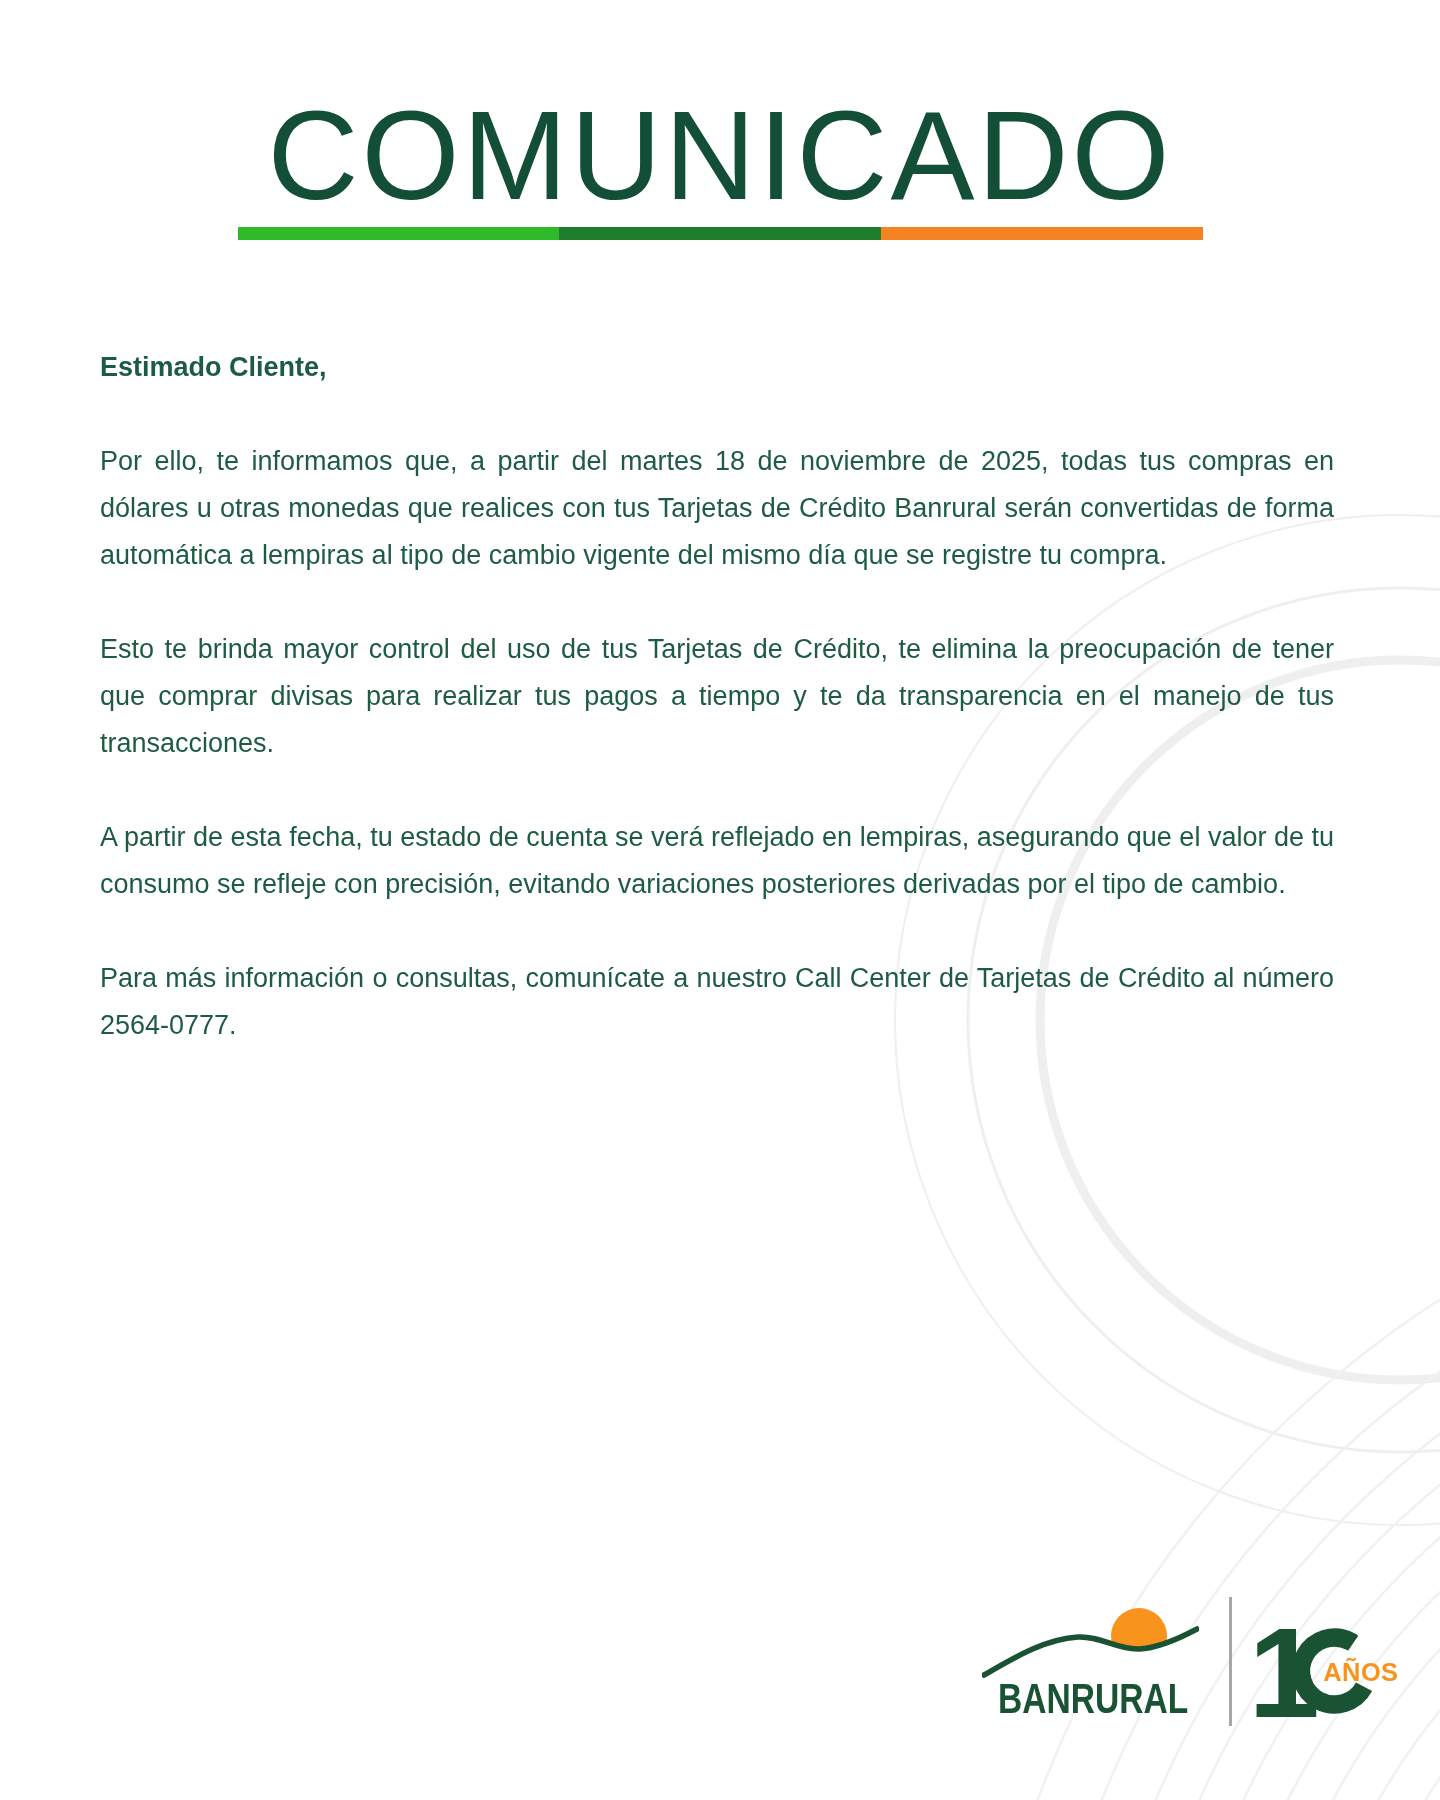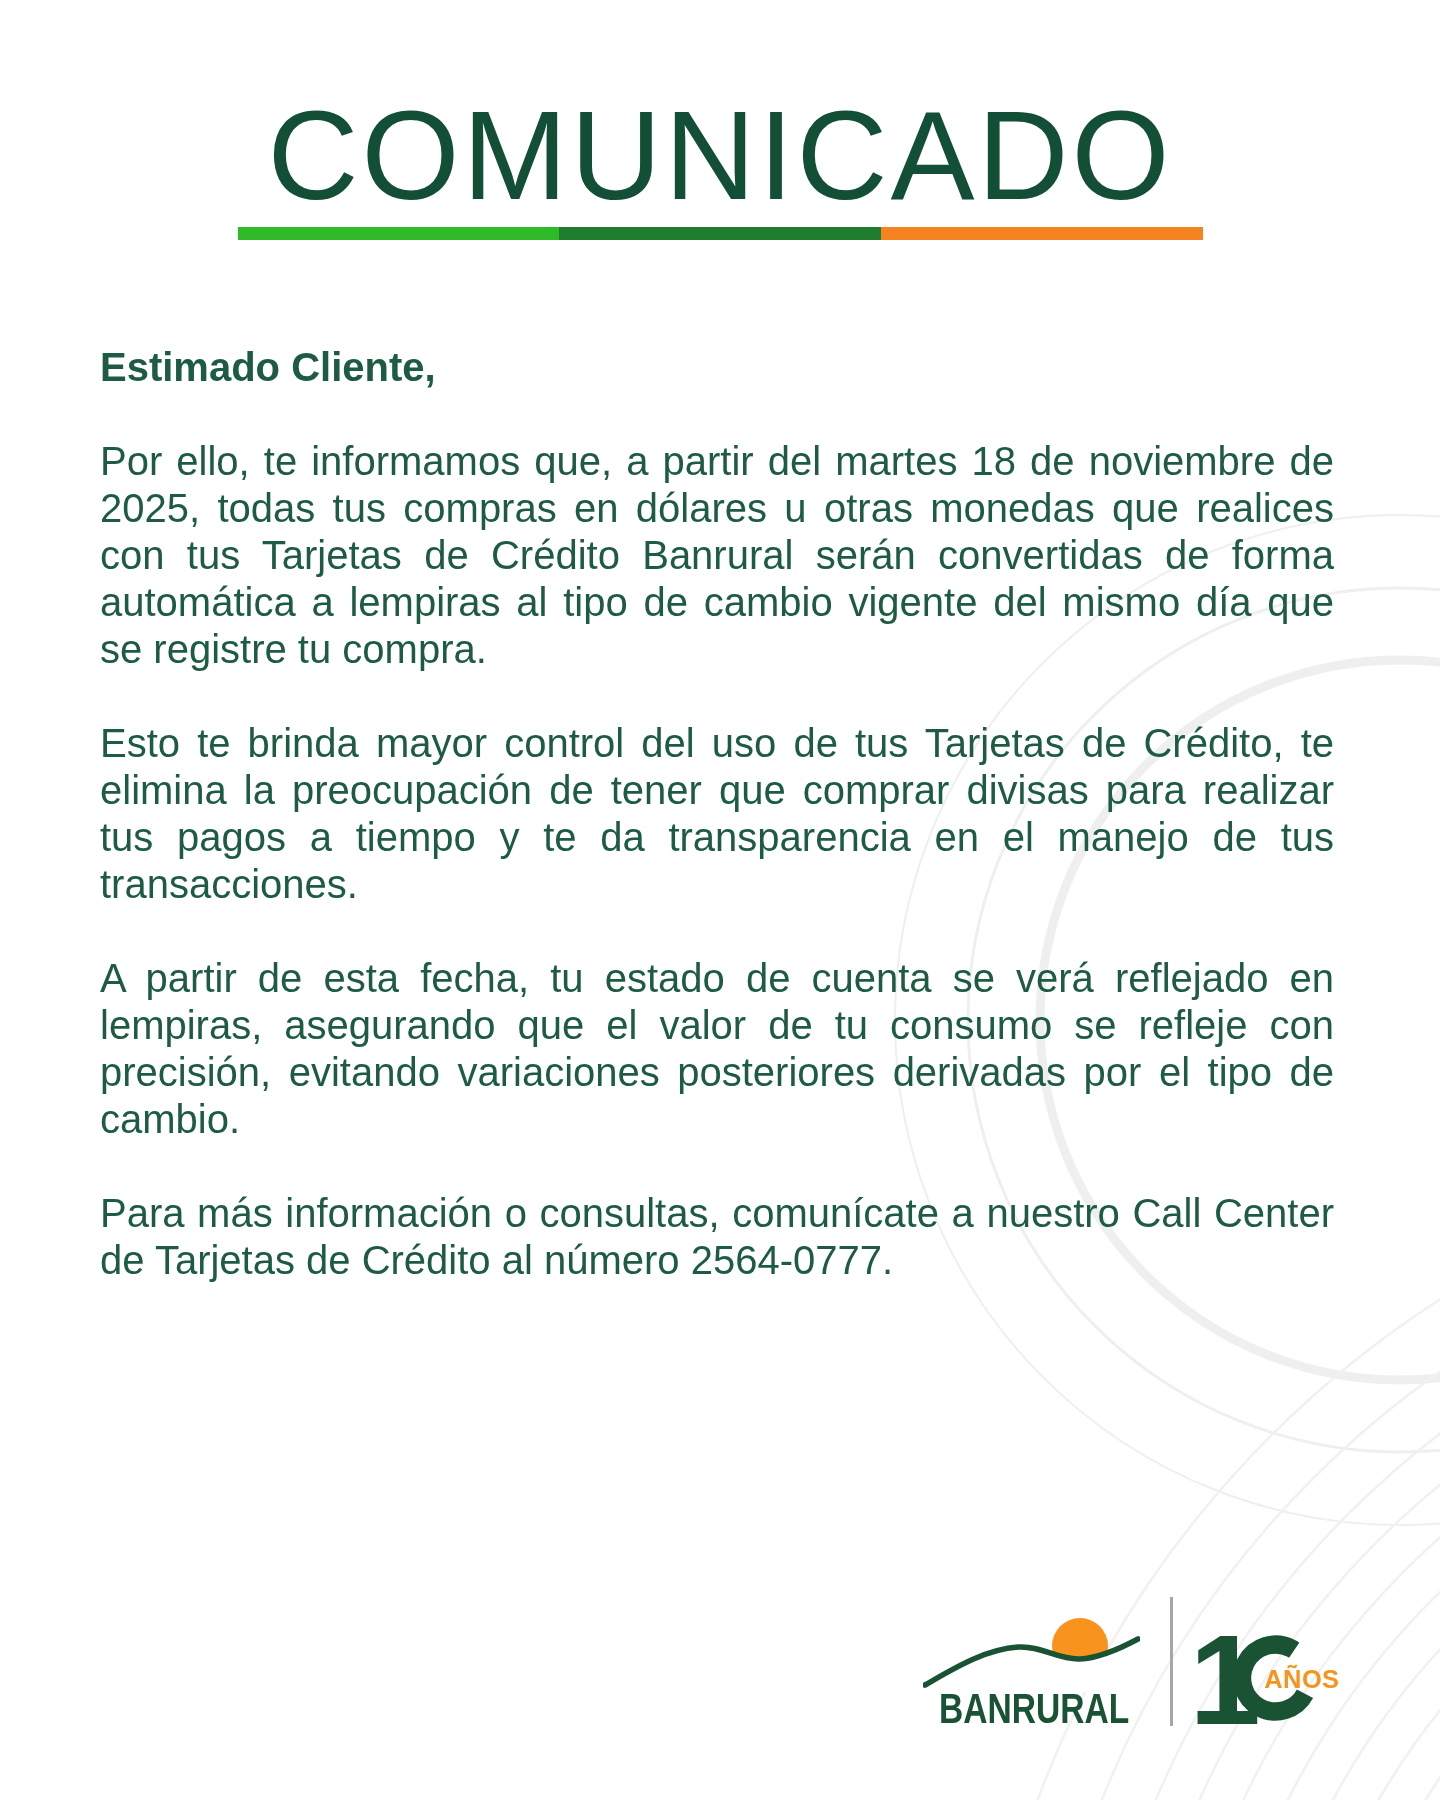--- a/index.html
+++ b/index.html
@@ -40,34 +40,34 @@
 
   
   .letter {
     position: absolute;
     left: 100px; right: 106px;
     top: 344px;
     color: var(--body-green, #1D5C42);
   }
   .letter p {
     margin: 0 0 47px 0;
-    font-size: 40px;
+    font-size: 27px;
     line-height: 47px;
     text-align: justify;
     text-justify: inter-word;
   }
   .letter p.salutation { font-weight: 700; text-align: left; }
   .letter p:last-child { margin-bottom: 12px; }
 
   
   .footer {
     position: absolute;
-    left: 923px; top: 1597px;
+    left: 982px; top: 1597px;
     display: flex;
-    align-items: flex-end;
+    align-items: center;
   }
   .banrural-logo { width: 217px; }
   .banrural-logo svg { display: block; }
   .banrural-wordmark {
     margin: 0 0 0 16px;
     font-size: 42px;
     font-weight: 700;
     line-height: 34px;
     color: var(--logo-green, #1A5334);
     transform: scaleX(0.8);

